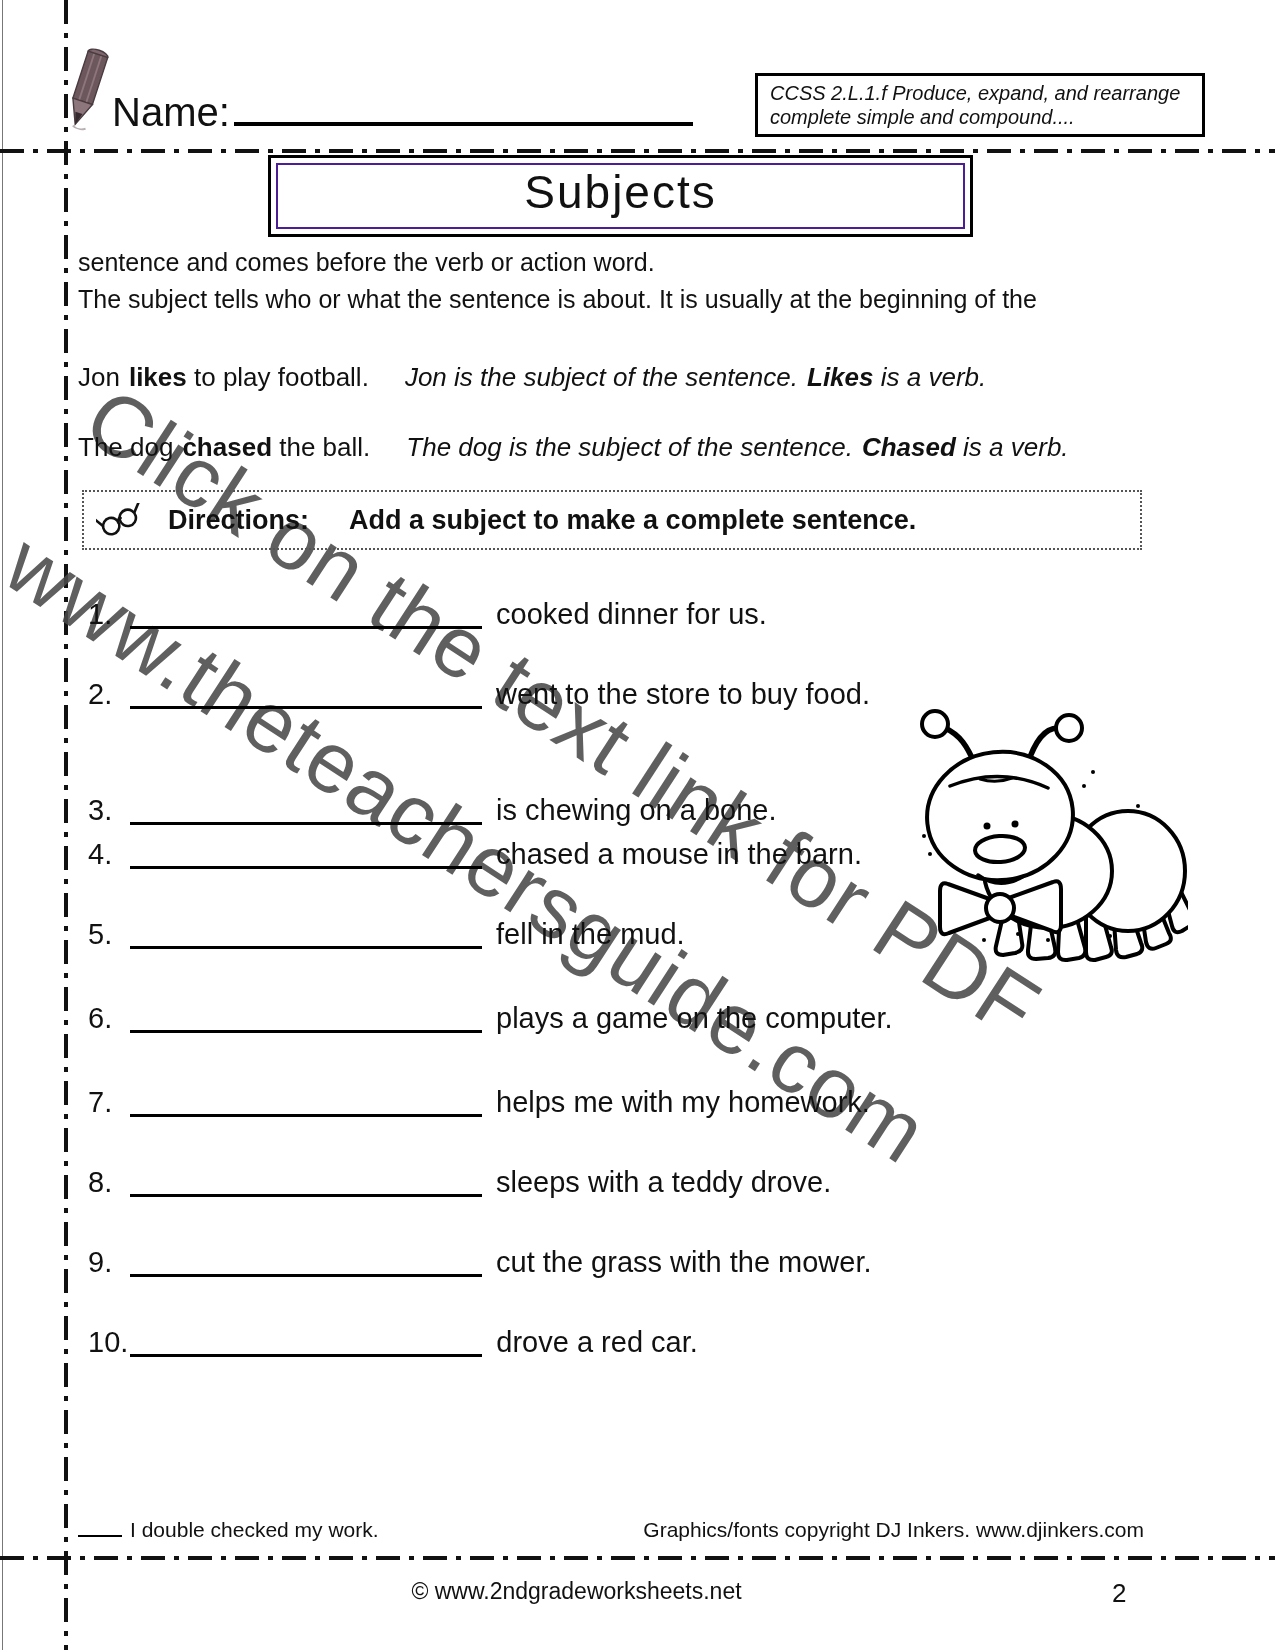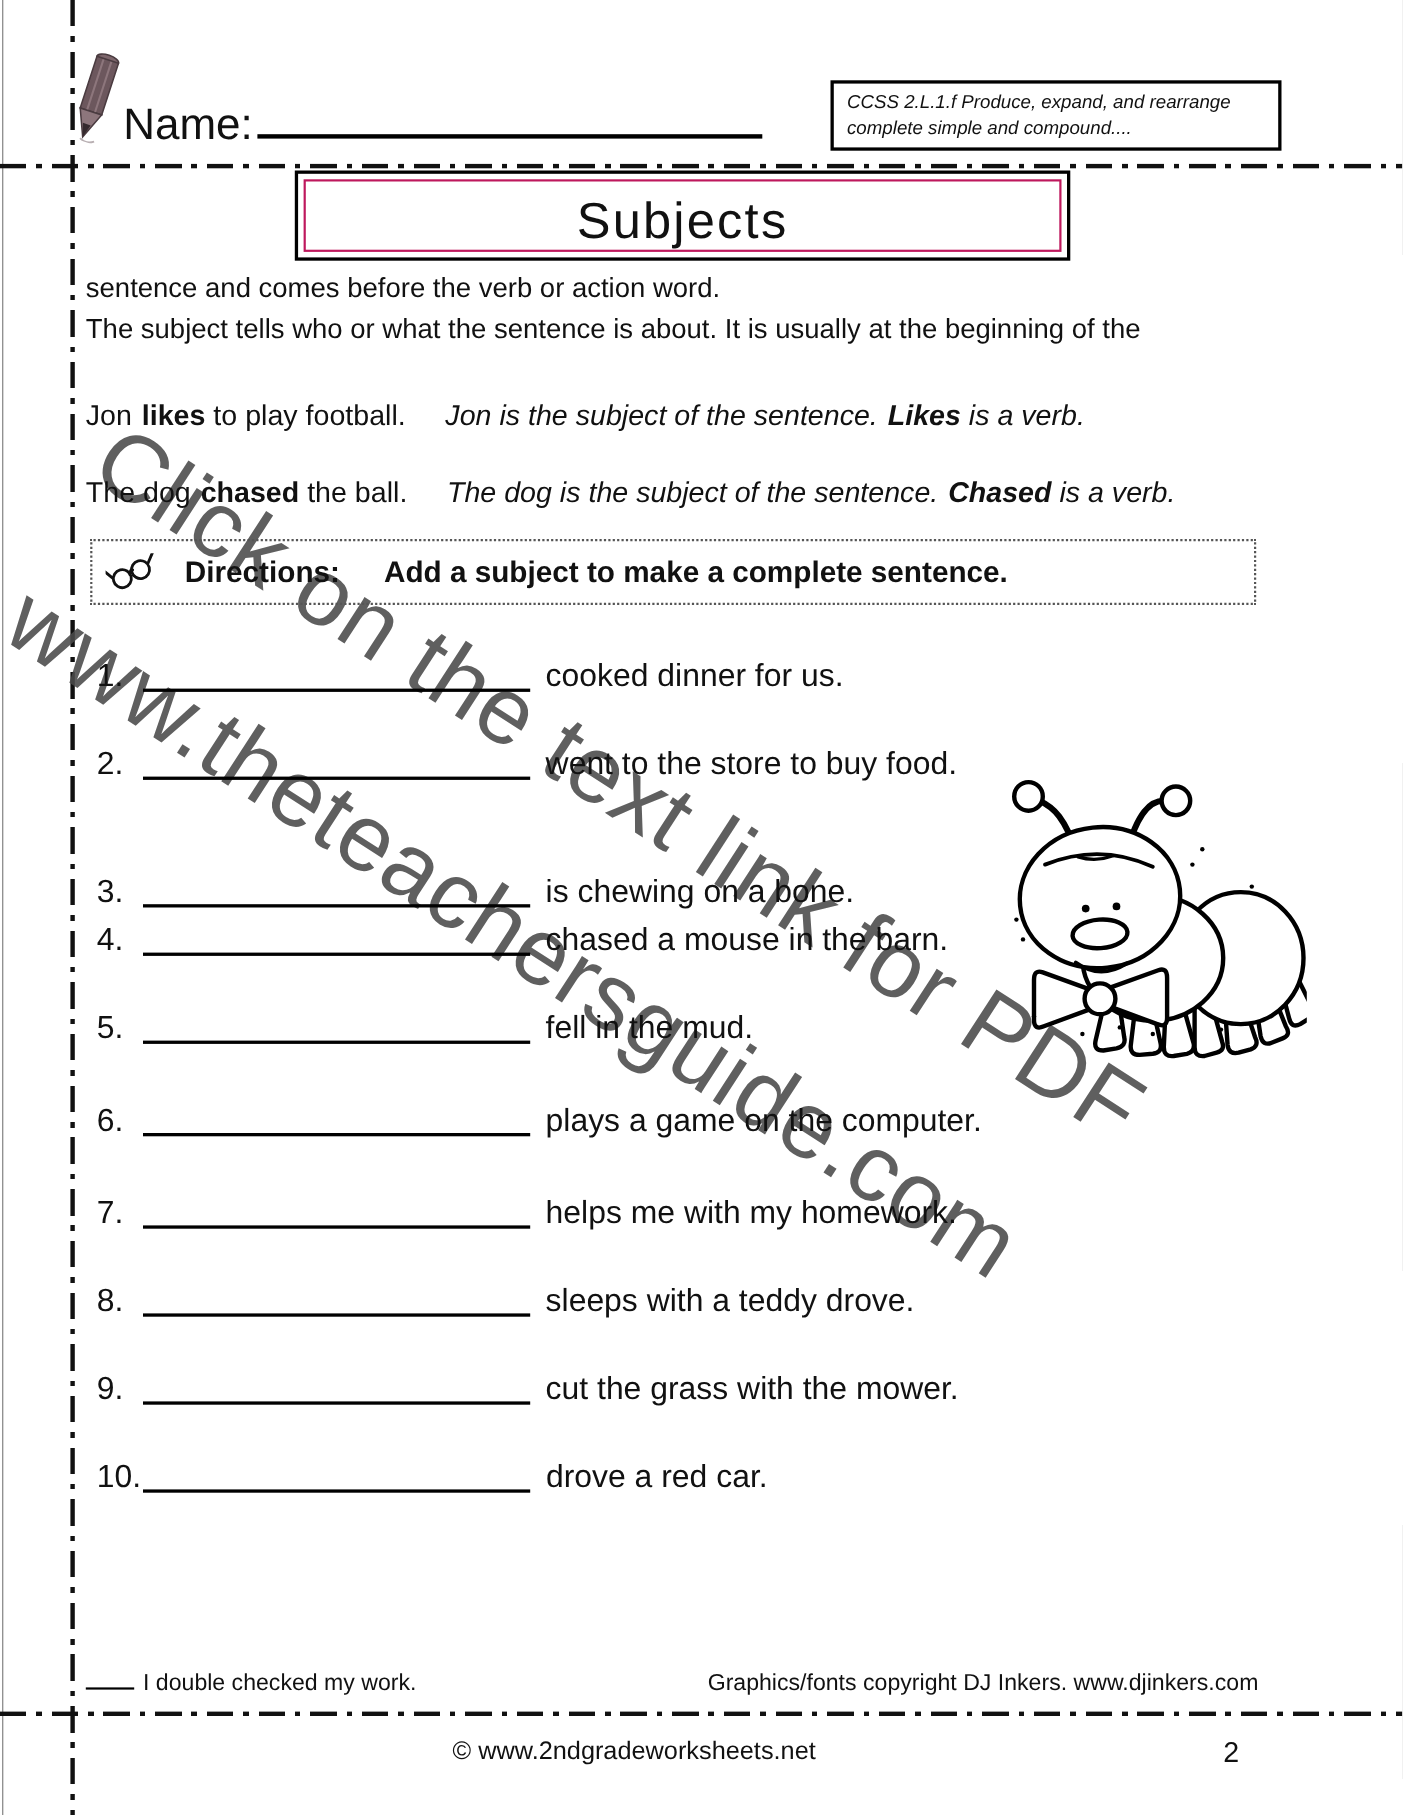--- a/index.html
+++ b/index.html
@@ -17,28 +17,28 @@
     position:absolute;left:0;width:1275px;height:4px;
     background:repeating-linear-gradient(90deg,#111 0 24px,transparent 24px 33px,#111 33px 38px,transparent 38px 47px);
   }
   .hrule.top{top:149px;}
   .hrule.bottom{top:1556px;}
   
   .pencil{position:absolute;left:70px;top:46px;width:34px;height:84px;transform:rotate(18deg);}
   .name-row{position:absolute;left:112px;top:84px;font-size:40px;white-space:nowrap;}
   .name-line{display:inline-block;width:459px;border-bottom:4px solid #000;height:38px;vertical-align:baseline;margin-left:4px;}
   .ccss-box{
-    position:absolute;left:755px;top:73px;width:410px;height:64px;border:3px solid #000;
-    box-sizing:border-box;padding:5px 16px 0 12px;font-size:17px;line-height:24px;font-style:italic;
+    position:absolute;left:755px;top:73px;width:450px;height:64px;border:3px solid #000;
+    box-sizing:border-box;padding:5px 16px 0 12px;font-size:20px;line-height:24px;font-style:italic;
   }
   
   .title-box{position:absolute;left:268px;top:155px;width:705px;height:82px;border:3px solid #000;box-sizing:border-box;}
   .title-box .inner{
-    position:absolute;left:5px;top:5px;right:5px;bottom:5px;border:2px solid #be185d;
-    display:flex;align-items:flex-end;justify-content:center;
+    position:absolute;left:5px;top:5px;right:5px;bottom:5px;border:2px solid #4c1d95;
+    display:flex;align-items:flex-start;justify-content:center;
   }
   .title-text{font-size:46px;letter-spacing:2px;font-weight:400;}
   
   .intro{position:absolute;left:78px;top:244px;width:1130px;font-size:25px;line-height:37px;}
   
   .example{position:absolute;left:78px;font-size:26px;white-space:nowrap;z-index:3;}
   .example .verb{margin-left:9px;}
   .example .exp{margin-left:36px;font-style:italic;}
   .u{text-decoration-thickness:2px;text-underline-offset:5px;}
   

